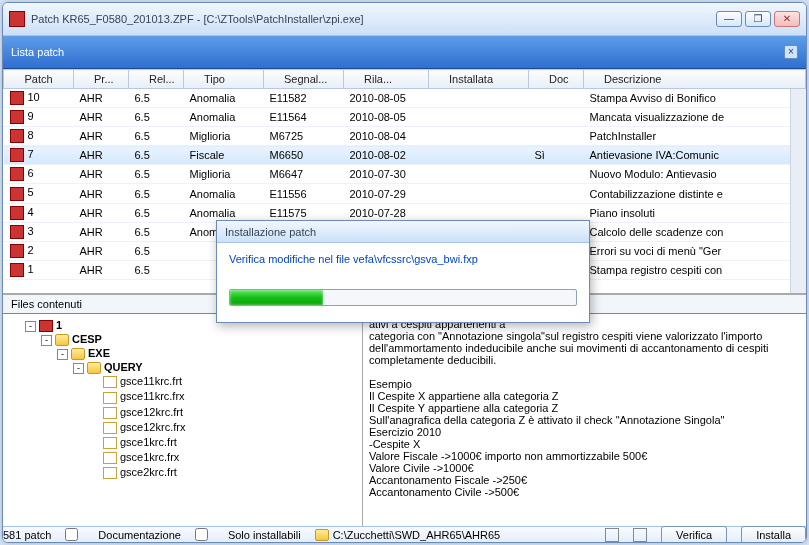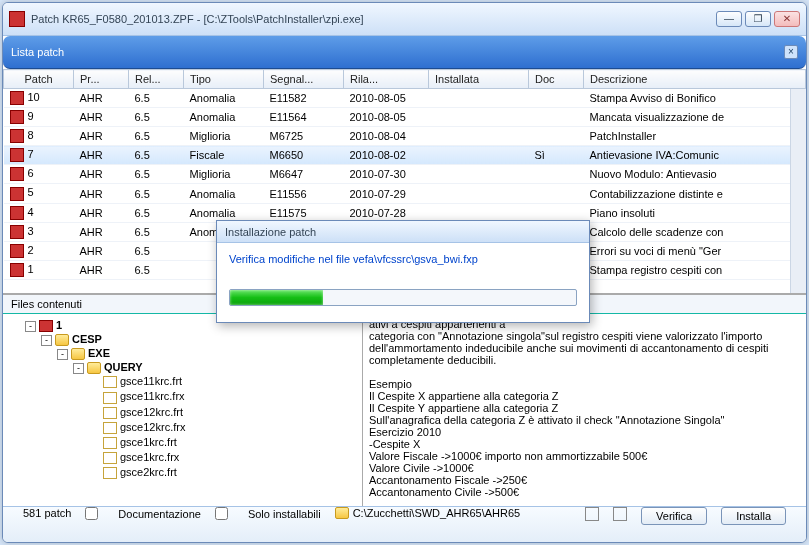--- a/index.html
+++ b/index.html
@@ -4,41 +4,41 @@
 <style>
   * { box-sizing: border-box; margin: 0; padding: 0; }
   body { font-family: Tahoma, Verdana, sans-serif; font-size: 11px; background: #d4e4f7; width: 809px; height: 545px; overflow: hidden; position: relative; }
   .window { width: 805px; height: 541px; margin: 2px; border: 1px solid #6b8ab8; border-radius: 6px; background: #fff; display: flex; flex-direction: column; overflow: hidden; box-shadow: 0 0 6px rgba(0,0,0,0.2); }
   .titlebar { height: 28px; background: linear-gradient(#f0f7ff,#cde0f7); border-bottom: 1px solid #a6c3e6; display: flex; align-items: center; padding: 16px 6px; }
   .titlebar .appicon { width: 16px; height: 16px; background: #c33; border: 1px solid #800; margin-right: 6px; }
   .titlebar .title { color: #345; flex: 1; white-space: nowrap; overflow: hidden; }
   .winbtns { display: flex; gap: 3px; }
   .winbtn { width: 26px; height: 16px; border: 1px solid #6b8ab8; border-radius: 3px; background: linear-gradient(#fefefe,#d6e7f8); font-size: 10px; text-align: center; line-height: 14px; color: #345; cursor: pointer; }
   .winbtn.close { background: linear-gradient(#fbe2e2,#f4bcbc); border-color:#c77; color:#833;}
-  .sectionheader { height: 32px; background: linear-gradient(#5e9de8,#2e6fd0); color: #fff; padding: 16px 8px; display:flex; align-items:center; border-bottom: 1px solid #1c4b91; border-radius: 7px; }
+  .sectionheader { height: 32px; background: linear-gradient(#5e9de8,#2e6fd0); color: #fff; padding: 16px 8px; display:flex; align-items:center; border-bottom: 1px solid #1c4b91; }
   .sectionheader .sclose { margin-left:auto; width:14px; height:14px; background:#cfe3fb; color:#246; border:1px solid #6b8ab8; border-radius:2px; text-align:center; line-height:12px; font-size:10px; cursor:pointer;}
   .grid { flex: 0 0 auto; height: 225px; overflow: hidden; border-bottom: 1px solid #aaa; position: relative; }
   table.listgrid { border-collapse: collapse; width: 100%; table-layout: fixed; }
-  table.listgrid th { background: linear-gradient(#fdfdfd,#e7eef8); border: 1px solid #b9c8db; padding: 3px 6px; font-weight: normal; color:#222; text-align:left; white-space:nowrap; overflow:hidden; }
+  table.listgrid th { background: linear-gradient(#fdfdfd,#e7eef8); border: 1px solid #b9c8db; padding: 3px 20px; font-weight: normal; color:#222; text-align:left; white-space:nowrap; overflow:hidden; }
   table.listgrid td { border-bottom: 1px solid #eef2f8; padding: 2px 6px; white-space: nowrap; overflow: hidden; }
   table.listgrid tbody tr.sel td { background: linear-gradient(#eaf3fe,#d4e8fd); }
   .rowicon { display:inline-block; width:14px; height:14px; background:#c33; border:1px solid #800; vertical-align:middle; margin-right:4px;}
   .lowerwrap { flex:1; display:flex; flex-direction:column; border-top:1px solid #aaa; }
   .fileslabel { padding:3px 8px; background:#f2f6fb; border-bottom:1px solid #14b8a6; }
   .lowerpanes { flex:1; display:flex; overflow:hidden; }
   .treepane { width:360px; border-right:1px solid #aaa; overflow:auto; background:#fff; padding:4px 6px; }
   .tree ul { list-style:none; padding-left:16px;}
   .tree li { padding:1px 0; white-space:nowrap;}
   .tree .tw { display:inline-block; width:11px; height:11px; border:1px solid #888; text-align:center; line-height:9px; font-size:9px; margin-right:3px; background:#fff; cursor:pointer;}
   .tree .ticon { display:inline-block; width:14px; height:12px; vertical-align:middle; margin-right:3px;}
   .tree .folder { background: linear-gradient(#ffec9a,#f6c642); border:1px solid #c89a1f; border-radius:2px;}
   .tree .cube { background:#c33; border:1px solid #800;}
   .tree .file { background:#fff; border:1px solid #c6a43b; position:relative;}
   .descpane { flex:1; overflow:auto; padding:4px 6px; background:#fff; }
-  .statusbar { height:36px; border-top:1px solid #a6c3e6; background:linear-gradient(#f7fbff,#e4eef9); display:flex; align-items:flex-start; padding:0 20px; gap:14px;}
+  .statusbar { height:16px; border-top:1px solid #a6c3e6; background:linear-gradient(#f7fbff,#e4eef9); display:flex; align-items:center; padding:0 0; gap:14px;}
   .statusbar label { display:flex; align-items:center; gap:20px;}
   .statusbar .spacer { flex:1;}
   .statusbar .path { display:flex; align-items:center; gap:4px;}
   .statusbar .btn { border:1px solid #7a94b8; background:linear-gradient(#fefefe,#e3ecf6); padding:2px 14px; border-radius:3px; cursor:pointer;}
   .sicon { width:14px; height:12px; display:inline-block; background:linear-gradient(#ffec9a,#f6c642); border:1px solid #c89a1f; border-radius:2px;}
   .sbicon { width:14px; height:14px; display:inline-block; border:1px solid #888; position:relative;}
   
   .modal { position:absolute; left:216px; top:220px; width:374px; border:1px solid #6b8ab8; background:#fff; box-shadow: 2px 3px 10px rgba(0,0,0,0.3); }
   .modal .mtitle { height:22px; background:linear-gradient(#f0f7ff,#cde0f7); border-bottom:1px solid #a6c3e6; color:#345; padding:0 8px; display:flex; align-items:center;}
   .modal .mbody { padding:10px 12px 16px; }

